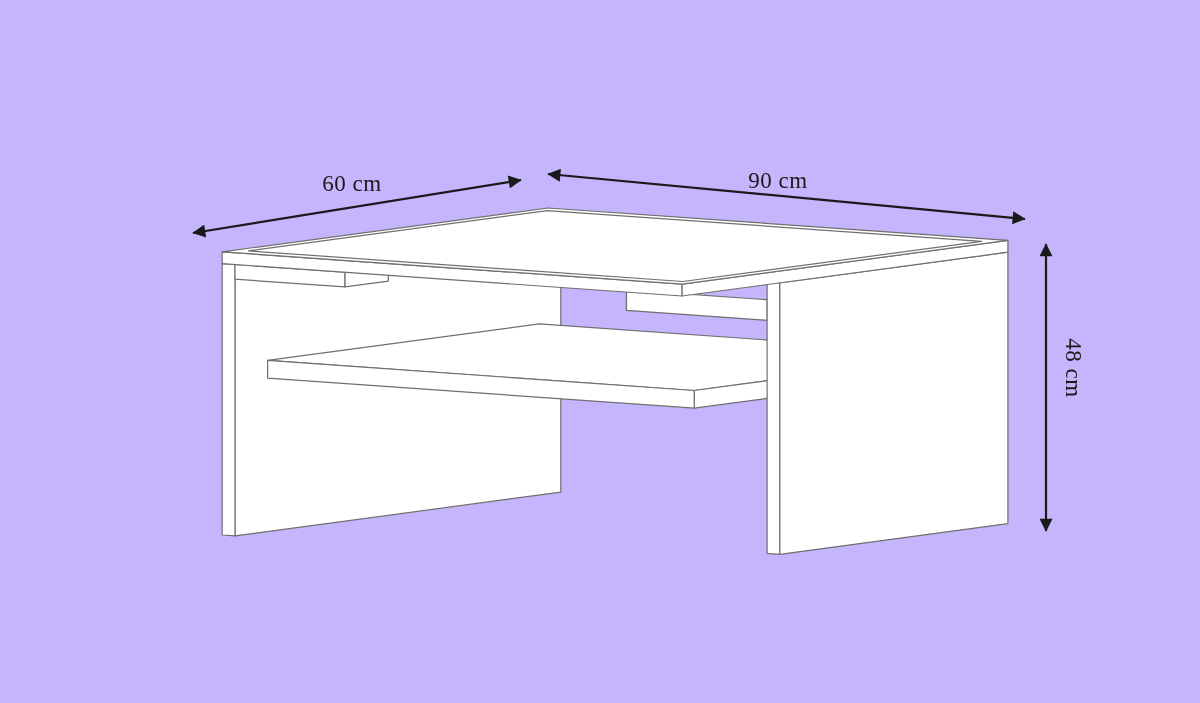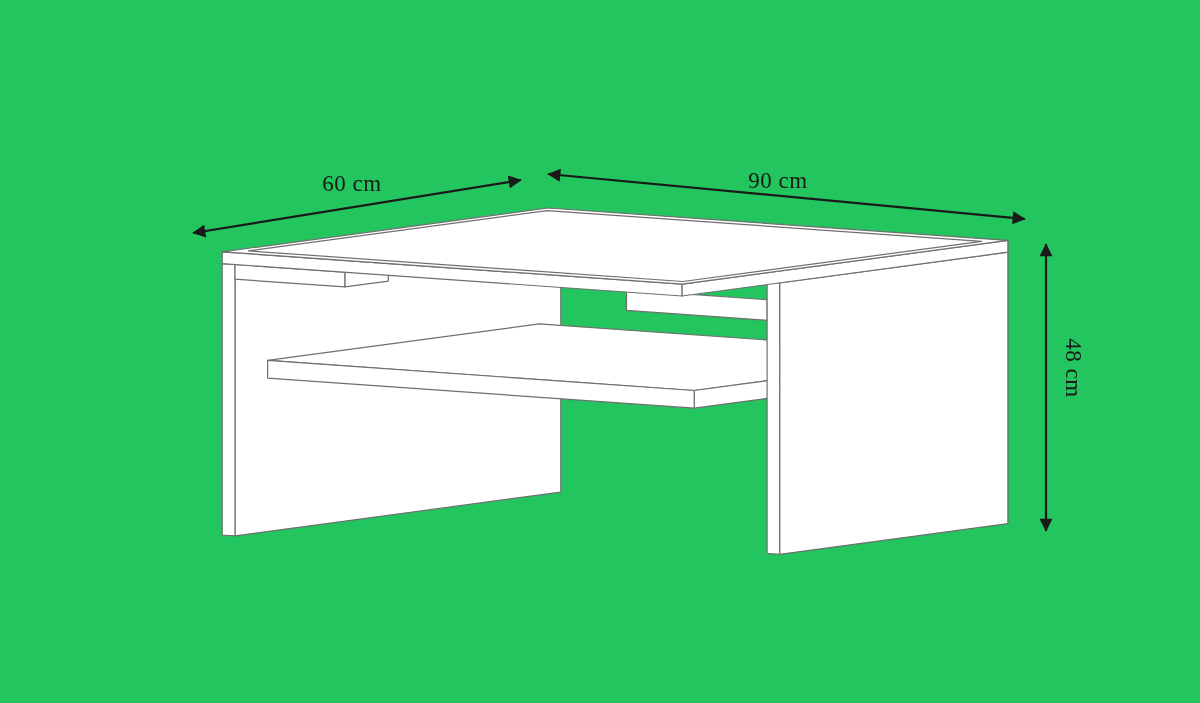--- a/index.html
+++ b/index.html
@@ -8,21 +8,21 @@
     background: #ffffff;
     width: 1200px;
     height: 703px;
     overflow: hidden;
     font-family: "Liberation Serif", serif;
   }
   .stage {
     position: relative;
     width: 1200px;
     height: 703px;
-    background: #22c55e;
+    background: #c4b5fd;
     text-align: right;
   }
   svg { display: block; }
   .dim-label {
     font-family: "Liberation Serif", serif;
     font-size: 23px;
     letter-spacing: 0.5px;
   }
 </style>
 </head>

